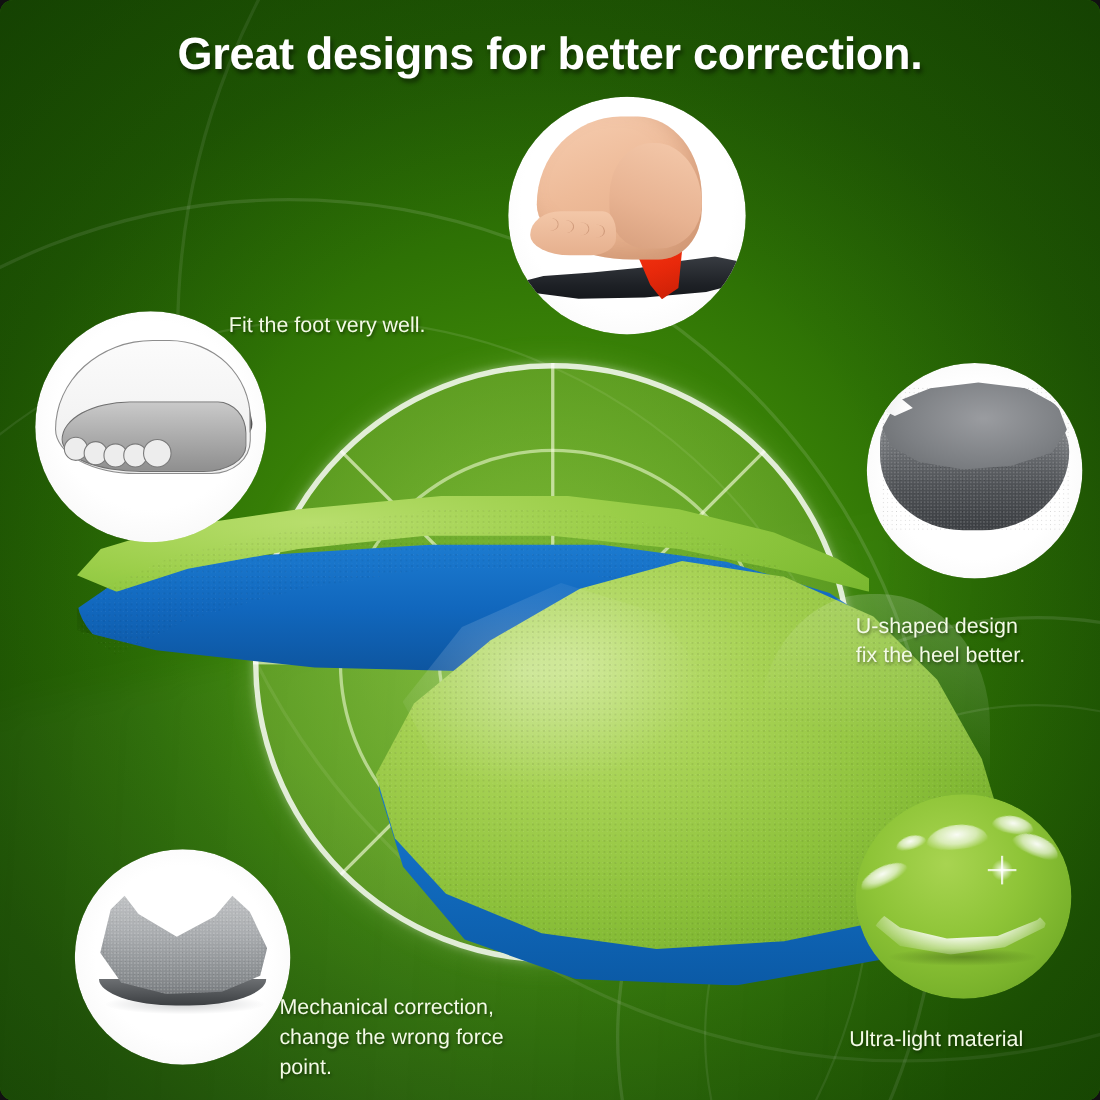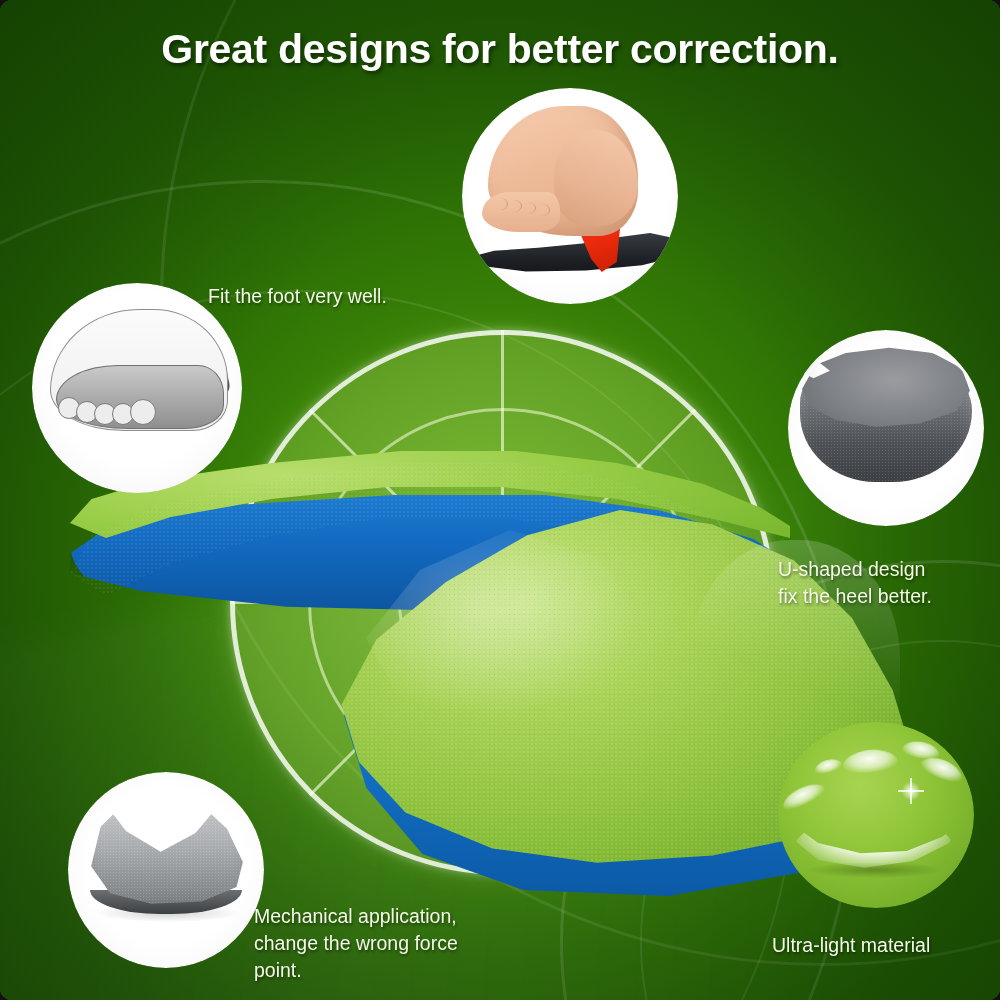--- a/index.html
+++ b/index.html
@@ -456,18 +456,18 @@
       <div class="feather-big"></div>
     </div>
     <div class="glow"></div>
   </div>
 
   <div class="title">Great designs for better correction.</div>
 
   <div class="label lbl-fit">Fit the foot very well.</div>
   <div class="label lbl-ushape">U-shaped design
 fix the heel better.</div>
-  <div class="label lbl-mech">Mechanical application,
+  <div class="label lbl-mech">Mechanical correction,
 change the wrong force
 point.</div>
   <div class="label lbl-ultra">Ultra-light material</div>
 
 </div>
 
 </body></html>

